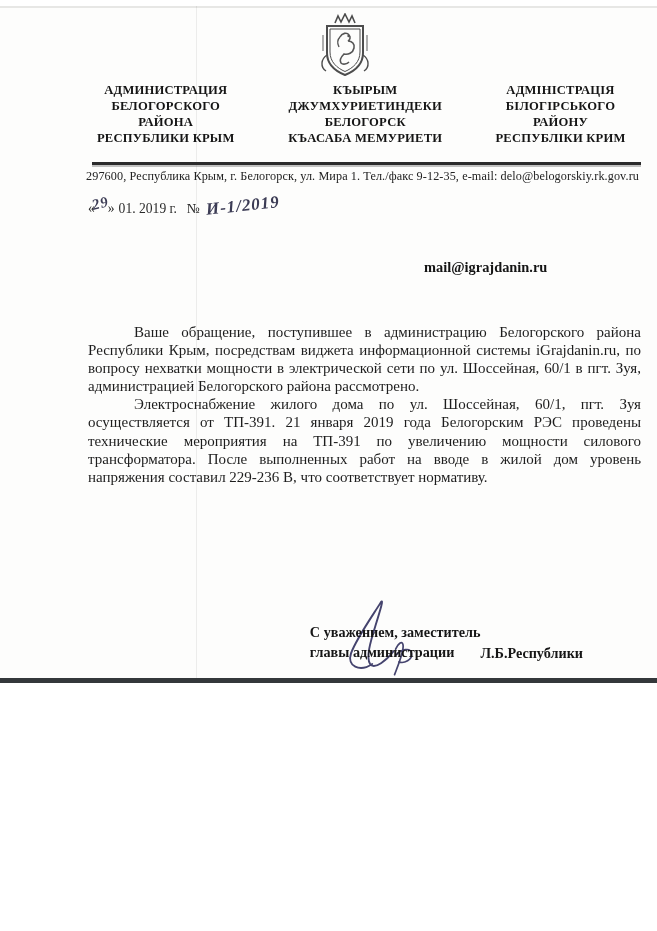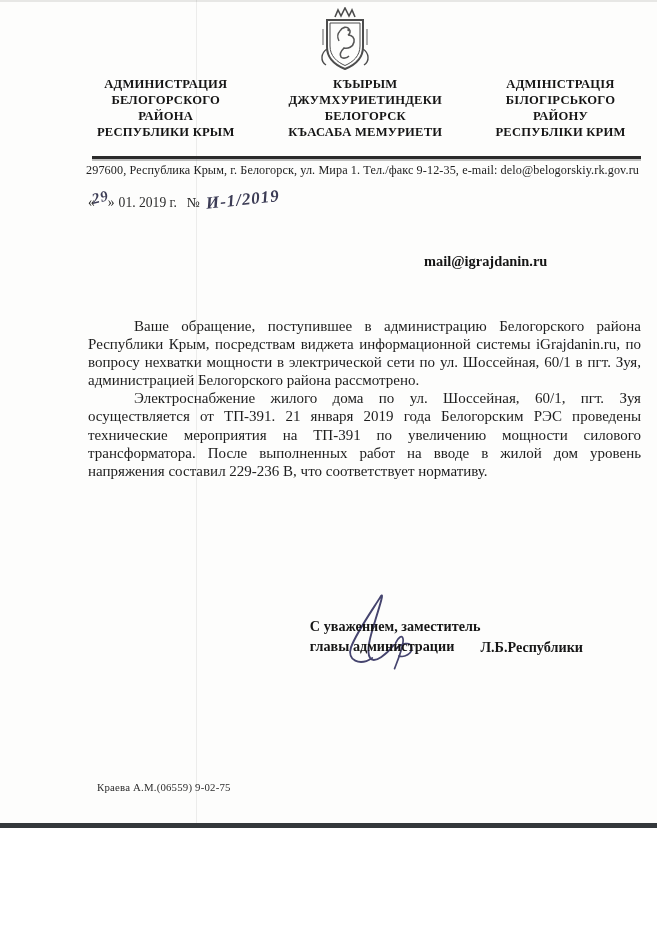--- a/index.html
+++ b/index.html
@@ -1,19 +1,19 @@
 <!DOCTYPE html>
 <html><head>
 <meta charset="utf-8">
 <style>
   html,body{margin:0;padding:0;}
   .page{
-    position:relative; width:657px; height:828px;
+    position:relative; width:657px; height:677px;
     background:#fdfdfc; overflow:hidden;
-    font-family:"Liberation Serif", serif; color:#1b1b1b;
+    font-family:"Liberation Serif", serif; color:#1b1b1b;margin-top:6px;
   }
   .top-edge{position:absolute;top:0;left:0;width:100%;height:2px;background:#e7e7e5;}
   .fold-line{position:absolute;top:0;left:196px;width:1px;height:100%;background:rgba(90,90,90,0.10);}
   .bottom-bar{position:absolute;bottom:0;left:0;width:100%;height:5px;background:#34383b;}
 
   .emblem{position:absolute;top:7px;left:313px;width:64px;height:66px;}
 
   .lh-row{
     position:absolute;top:76px;left:78px;width:566px;
     display:flex;align-items:flex-start;

